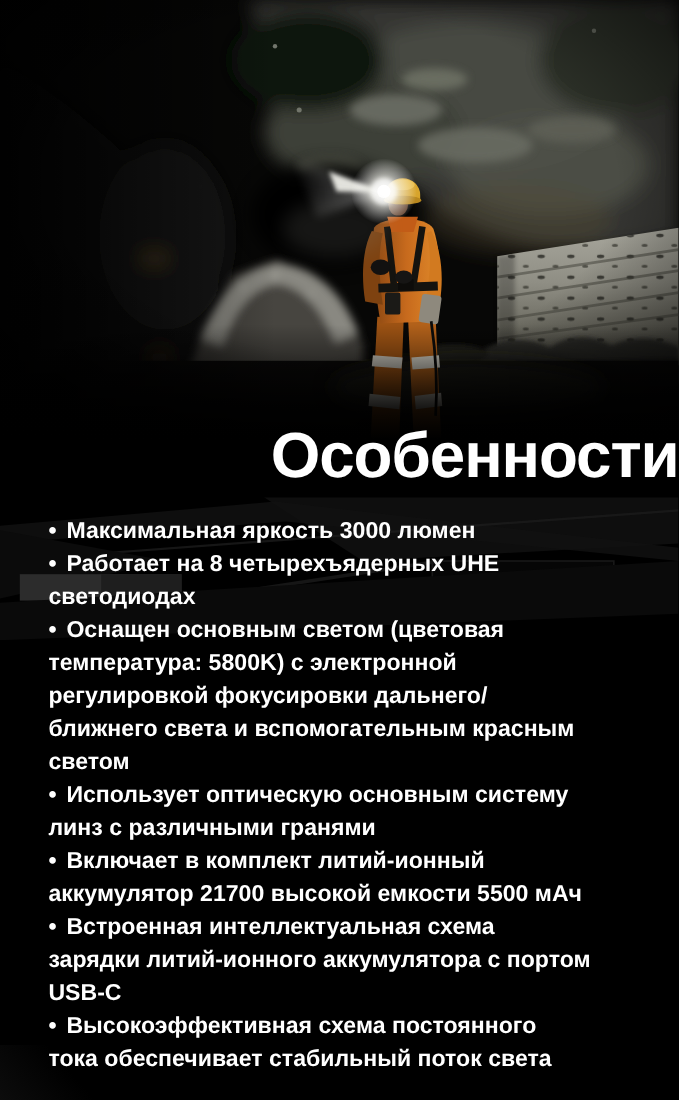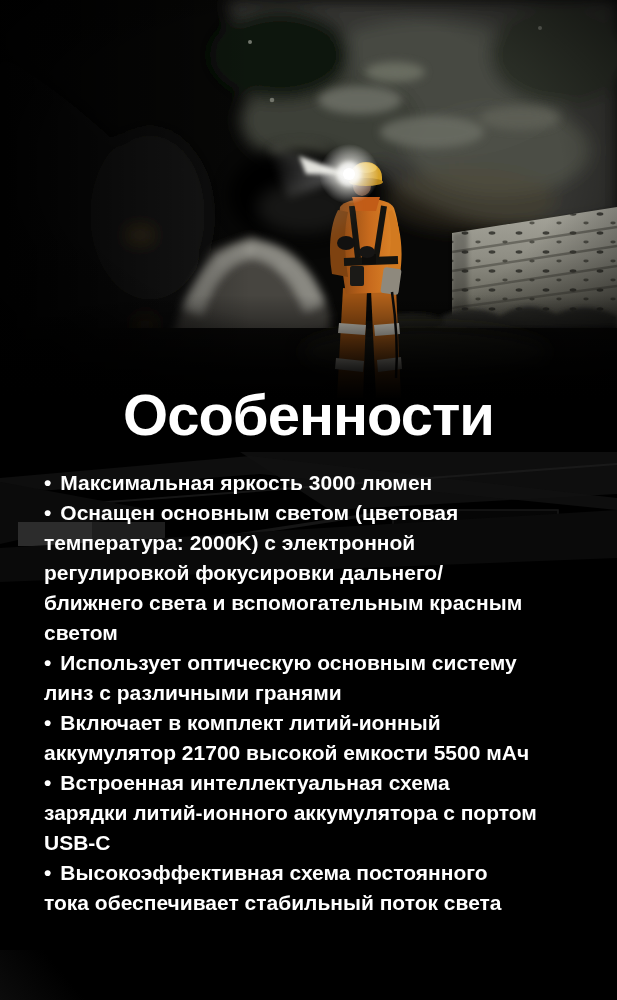--- a/index.html
+++ b/index.html
@@ -4,21 +4,21 @@
 <style>
   html,body{margin:0;padding:0;background:#000;}
   .page{
     position:relative;width:617px;height:1000px;background:#000;
     overflow:hidden;font-family:"Liberation Sans",sans-serif;
   }
   .hero{position:absolute;top:0;left:0;width:617px;height:400px;z-index:0;}
   .hero svg{display:block;}
   .page-title{
     position:absolute;top:380px;left:0;width:617px;z-index:3;
-    text-align:center;color:#fff;font-size:58px;font-weight:700;
+    text-align:right;color:#fff;font-size:58px;font-weight:700;
     line-height:70px;letter-spacing:-1px;margin:0;
   }
   .bg-pattern{position:absolute;top:452px;left:0;width:617px;height:130px;z-index:1;}
   .features-list{
     position:absolute;top:468px;left:0;width:582px;box-sizing:border-box;
     margin:0;padding:0 44px;list-style:none;z-index:2;
     color:#fff;font-size:21px;font-weight:700;line-height:30px;
   }
   .features-list li{margin:0;padding:0;}
   .bullet{margin-right:9px;}
@@ -216,21 +216,22 @@
       <rect x="18" y="70" width="147" height="24" fill="#2c2c2c"></rect>
       <rect x="92" y="70" width="73" height="24" fill="#1e1e1e"></rect>
       <rect x="393" y="58" width="165" height="34" fill="#060606" stroke="#181818" stroke-width="1.5"></rect>
       <line x1="165" y1="94" x2="400" y2="58" stroke="#161616" stroke-width="3"></line>
       <polygon points="0,96 617,58 617,106 0,130" fill="#0a0a0a"></polygon>
     </svg>
   </div>
 
   <ul class="features-list">
     <li><span class="bullet">•</span><span>Максимальная яркость 3000 люмен</span></li>
-    <li><span class="bullet">•</span><span>Оснащен основным светом (цветовая температура: 2000K) с электронной регулировкой фокусировки дальнего/ближнего света и вспомогательным красным светом</span></li>
+    <li><span class="bullet">•</span><span>Работает на 8 четырехъядерных UHE светодиодах</span></li>
+    <li><span class="bullet">•</span><span>Оснащен основным светом (цветовая температура: 5800K) с электронной регулировкой фокусировки дальнего/ближнего света и вспомогательным красным светом</span></li>
     <li><span class="bullet">•</span><span>Использует оптическую основным систему линз с различными гранями</span></li>
     <li><span class="bullet">•</span><span>Включает в комплект литий-ионный аккумулятор 21700 высокой емкости 5500 мАч</span></li>
     <li><span class="bullet">•</span><span>Встроенная интеллектуальная схема зарядки литий-ионного аккумулятора с портом USB-C</span></li>
     <li><span class="bullet">•</span><span>Высокоэффективная схема постоянного тока обеспечивает стабильный поток света</span></li>
   </ul>
 
   <div class="corner-hint"></div>
 </div>
 
 </body></html>

